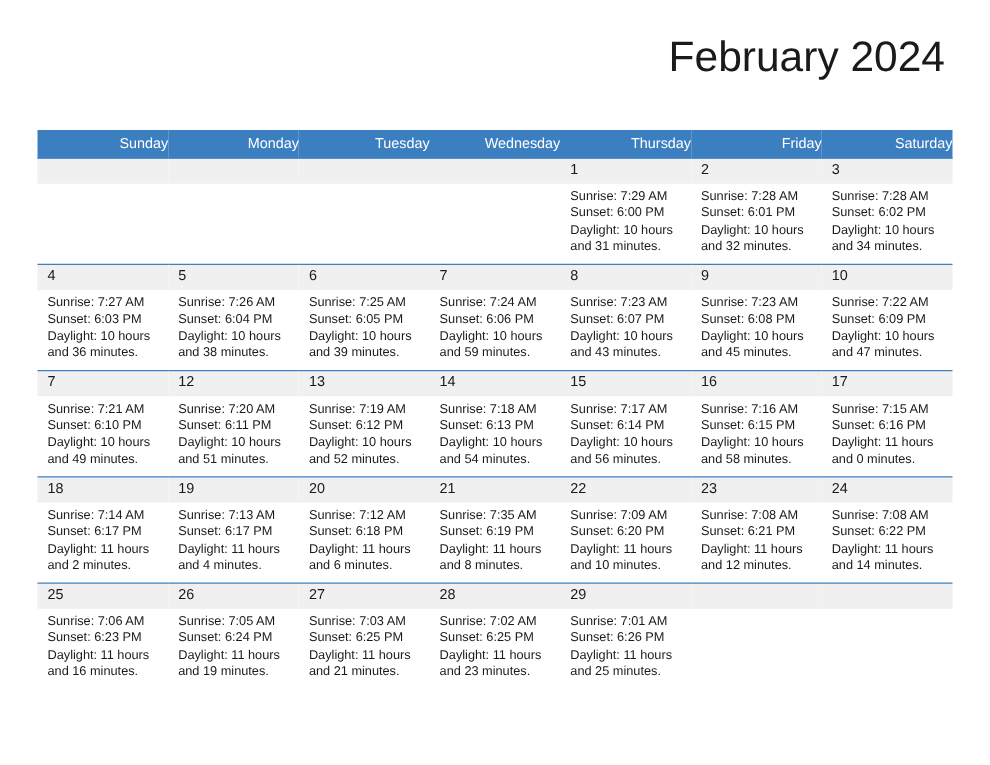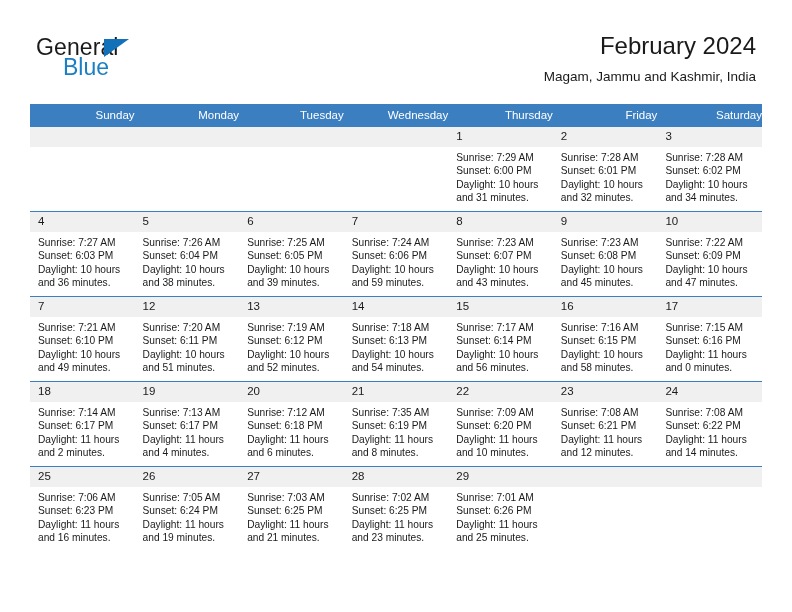--- a/index.html
+++ b/index.html
@@ -64,21 +64,21 @@
     line-height: 26px;
   }
 
   .title-block {
     position: absolute;
     right: 0;
     top: 0;
     text-align: right;
   }
   .cal-title {
-    font-size: 24px;
+    font-size: 34px;
     color: #1a1a1a;
     line-height: 32px;
     white-space: nowrap;
   }
   .cal-subtitle {
     margin-top: 6px;
     font-size: 13.5px;
     color: #1a1a1a;
     line-height: 17px;
     white-space: nowrap;
@@ -136,29 +136,23 @@
     white-space: nowrap;
   }
 </style>
 </head>
 <body>
 
 <div class="page">
 
   <div class="header">
 
-    <div class="brand">
-      <span class="brand-general">General</span>
-      <span class="brand-tri"></span>
-      <span class="brand-blue">Blue</span>
-    </div>
 
     <div class="title-block">
       <div class="cal-title">February 2024</div>
-      <div class="cal-subtitle">Magam, Jammu and Kashmir, India</div>
     </div>
 
   </div>
 
   <table class="calendar">
     <thead>
       <tr>
         <th>Sunday</th>
         <th>Monday</th>
         <th>Tuesday</th>

